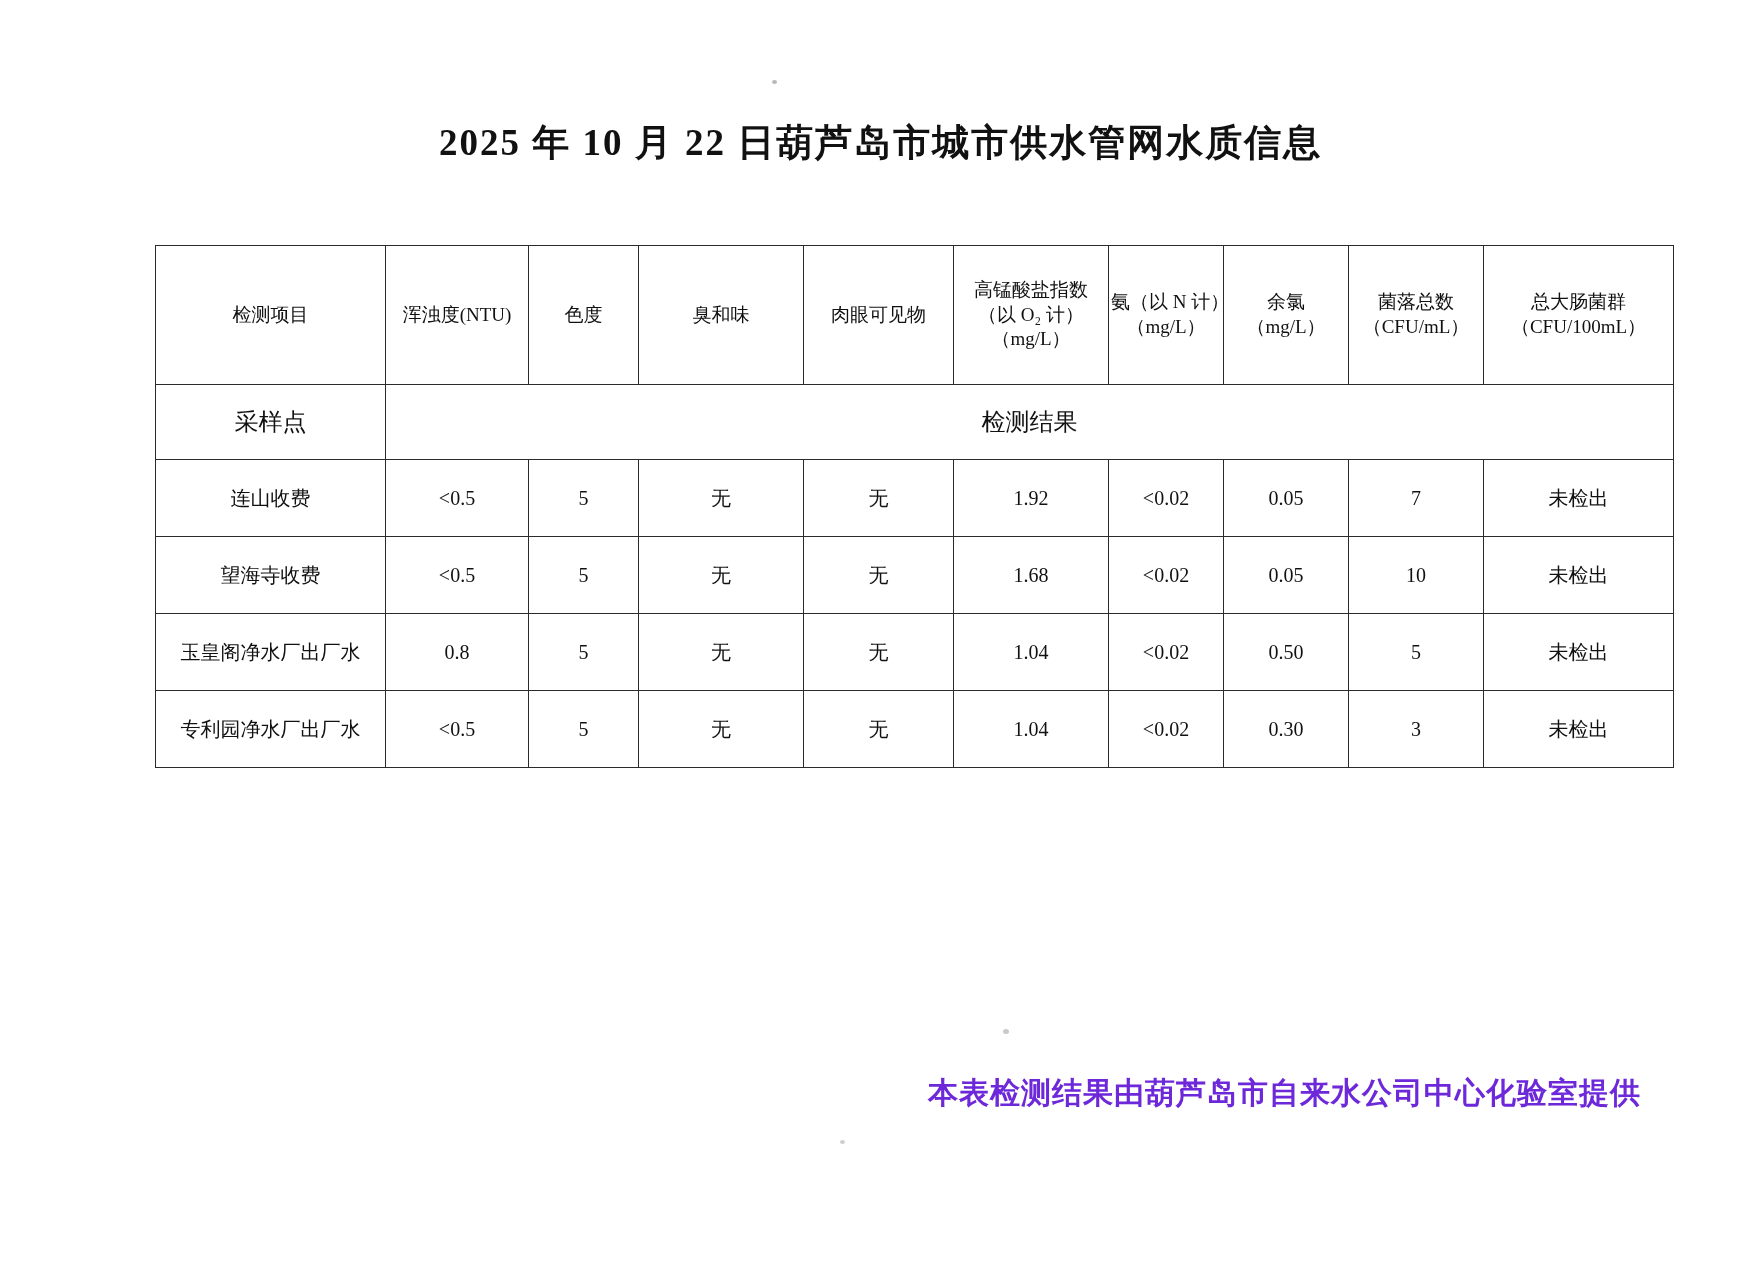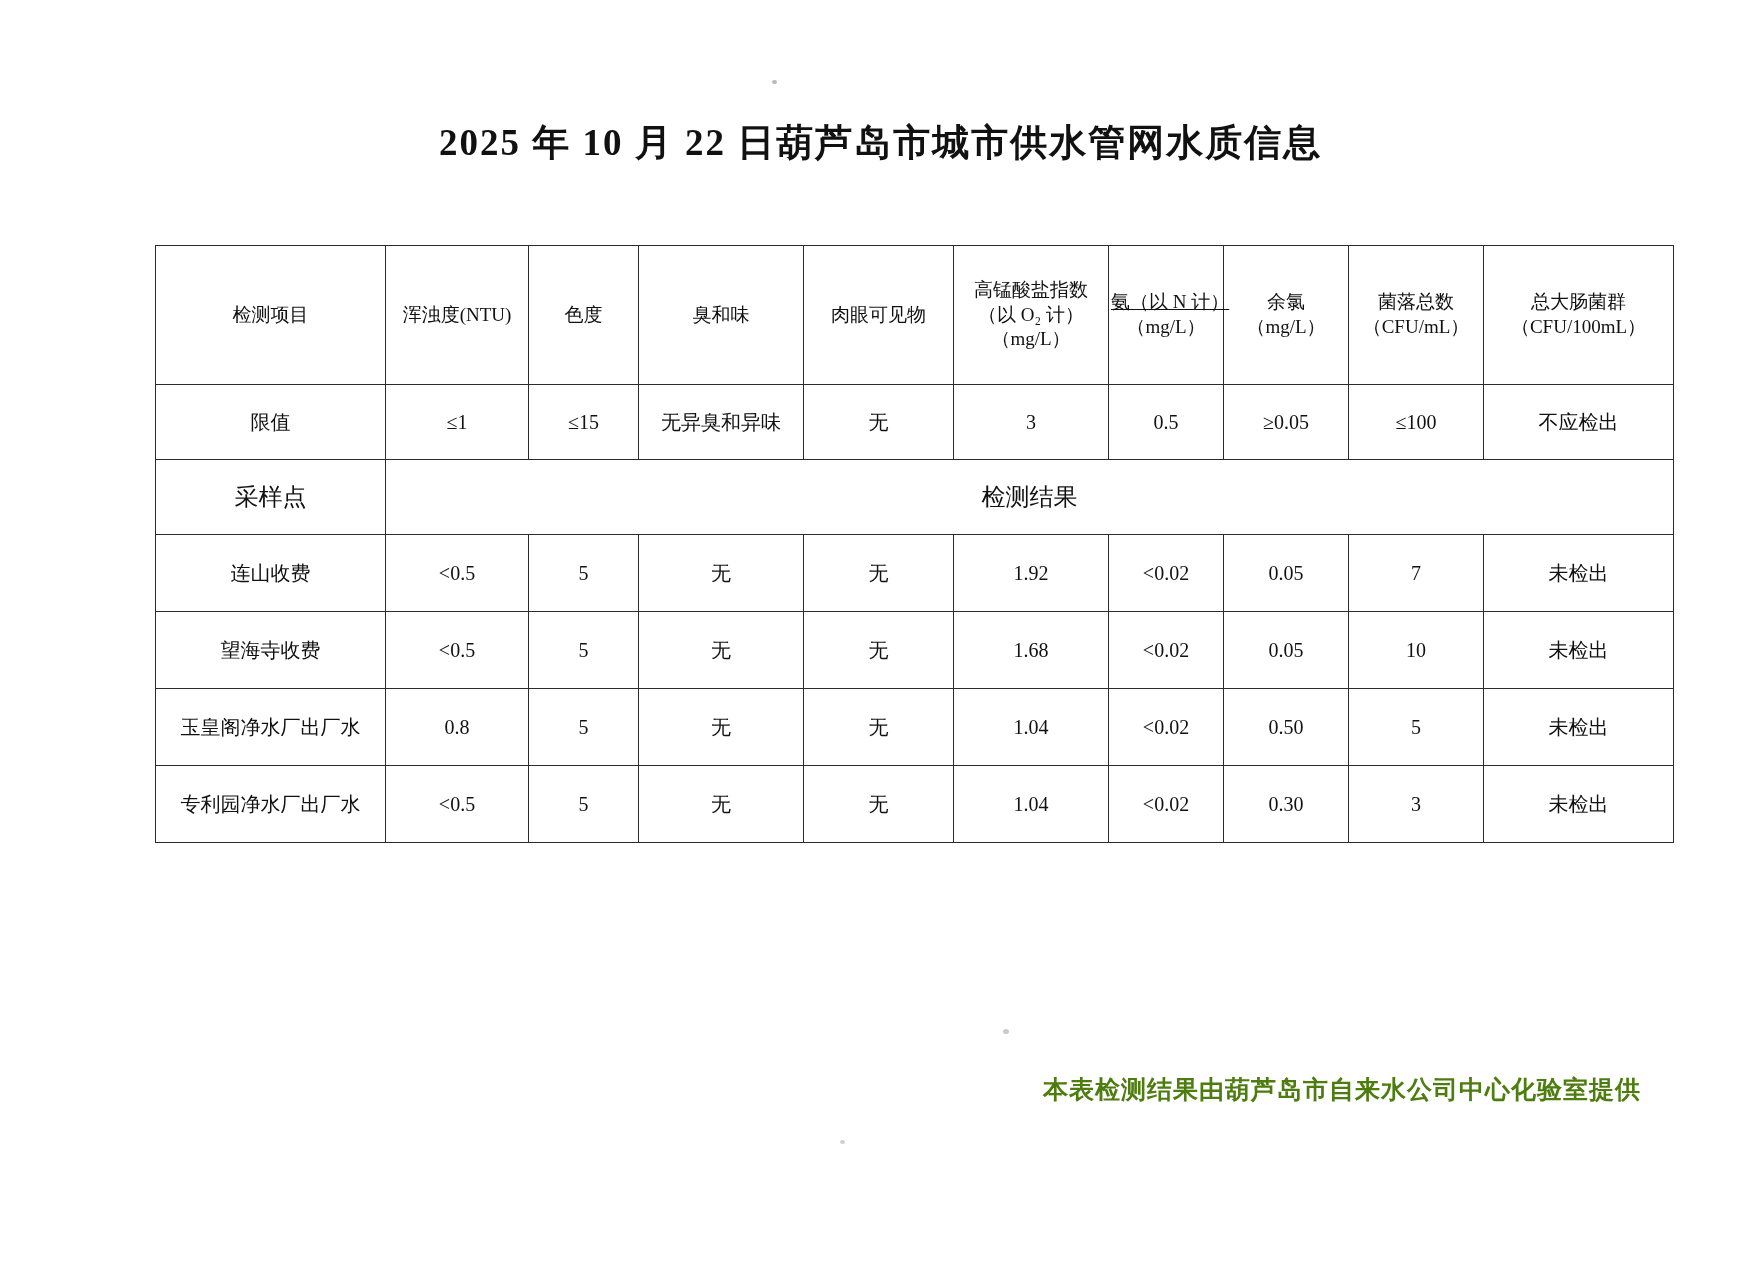--- a/index.html
+++ b/index.html
@@ -90,32 +90,32 @@
   .col-perm { width: 155px; }
   .col-amm  { width: 115px; }
   .col-cl   { width: 125px; }
   .col-cfu  { width: 135px; }
   .col-coli { width: 190px; }
 
   .hdr-multi {
     display: block;
     line-height: 1.3;
   }
-  .nowrap { white-space: nowrap; text-decoration: underline; }
+  .nowrap { white-space: nowrap; }
 
   .footer-note {
     position: absolute;
     left: 0;
     right: 120px;
     top: 1073px;
     text-align: right;
     font-weight: bold;
-    font-size: 25px;
+    font-size: 30px;
     letter-spacing: 1px;
-    color: #4d7c0f;
+    color: #6d28d9;
   }
 </style>
 </head>
 <body>
 
 <div class="page">
 
   <div class="speck s1"></div>
   <div class="speck s2"></div>
   <div class="speck s3"></div>
@@ -159,32 +159,20 @@
           <td>
             <span class="hdr-multi">菌落总数</span>
             <span class="hdr-multi">（CFU/mL）</span>
           </td>
           <td>
             <span class="hdr-multi">总大肠菌群</span>
             <span class="hdr-multi">（CFU/100mL）</span>
           </td>
         </tr>
 
-        <tr class="limit">
-          <td>限值</td>
-          <td>≤1</td>
-          <td>≤15</td>
-          <td>无异臭和异味</td>
-          <td>无</td>
-          <td>3</td>
-          <td>0.5</td>
-          <td>≥0.05</td>
-          <td>≤100</td>
-          <td>不应检出</td>
-        </tr>
 
         <tr class="sublabel">
           <td>采样点</td>
           <td colspan="9">检测结果</td>
         </tr>
 
         <tr class="data">
           <td>连山收费</td>
           <td>&lt;0.5</td>
           <td>5</td>

